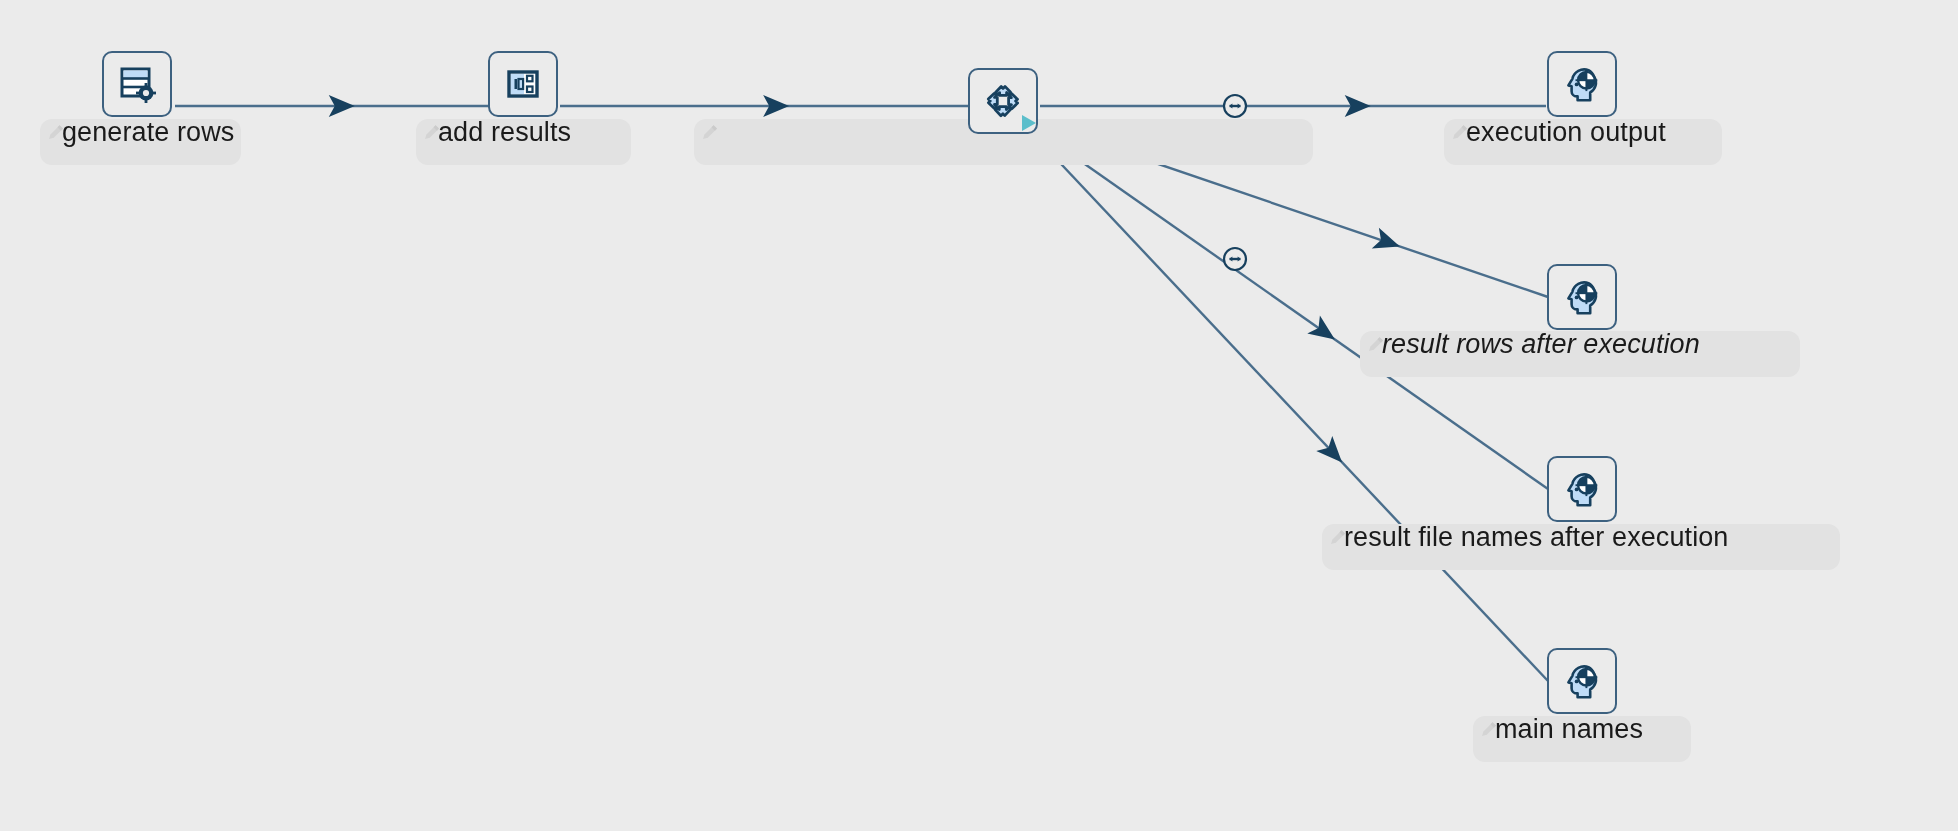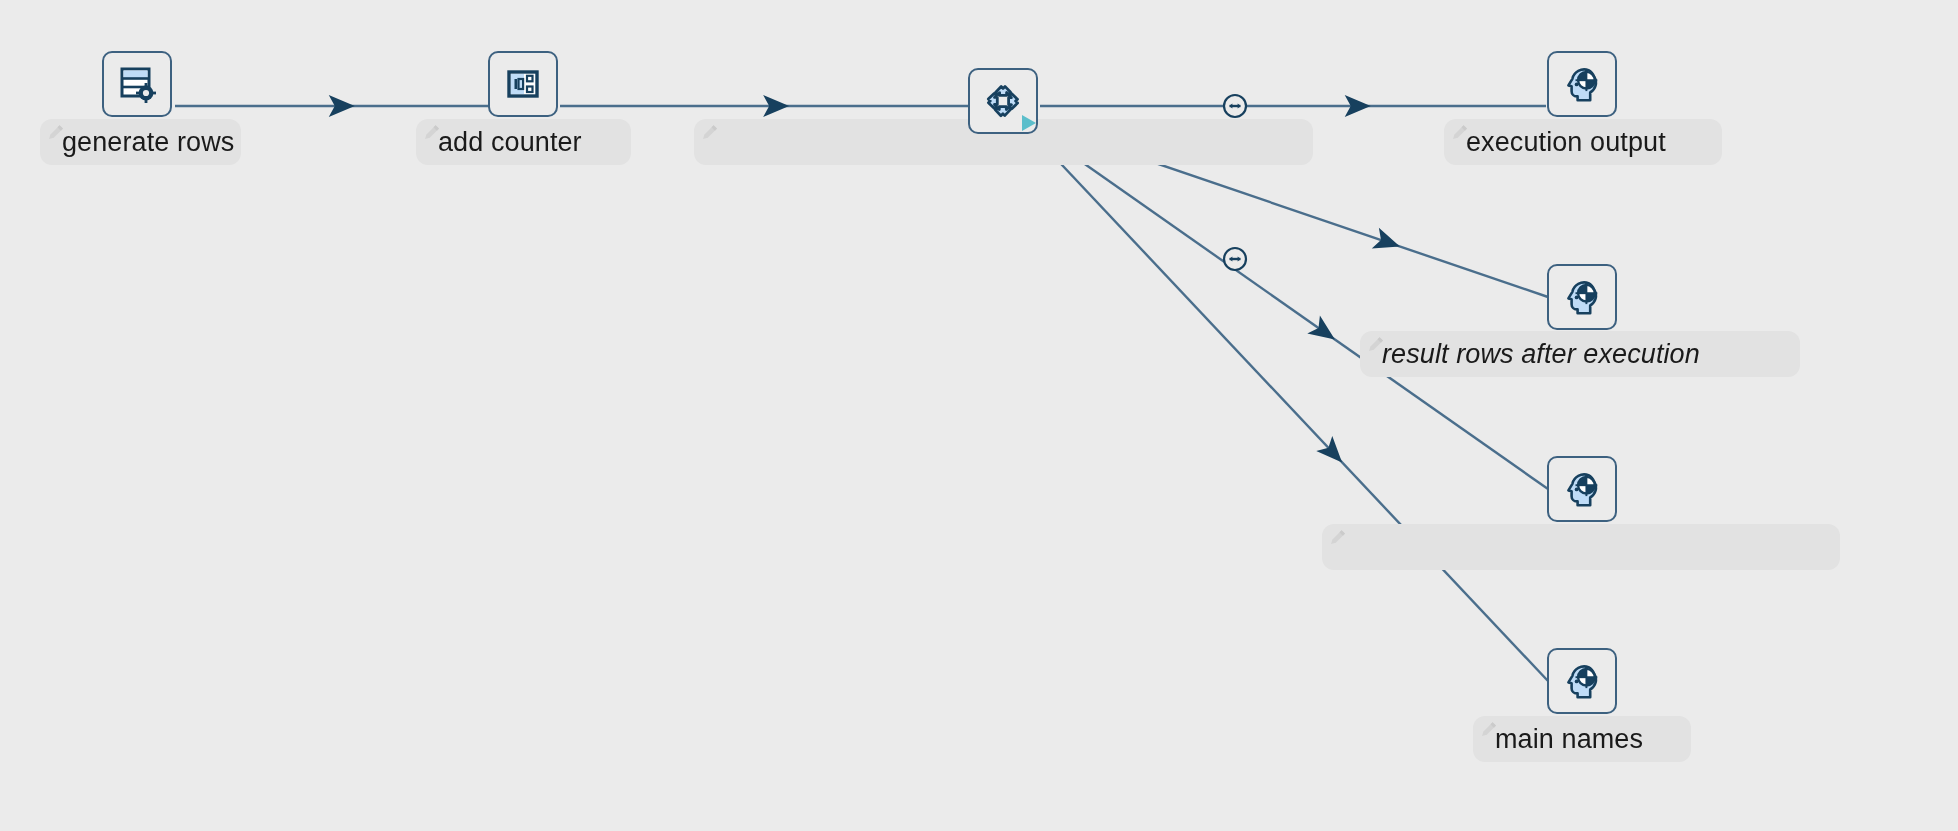--- a/index.html
+++ b/index.html
@@ -42,21 +42,20 @@
     bottom: -2px;
     z-index: 6;
   }
   .label-pill {
     position: absolute;
     height: 46px;
     box-sizing: border-box;
     background: #e2e2e2;
     border-radius: 12px;
     display: flex;
-    align-items: center;
     padding: 0 20px 0 22px;
     z-index: 4;
     white-space: nowrap;
   }
   .label-pill .ltext {
     font-size: 27px;
     color: #1a1a1a;
     line-height: 1;
     letter-spacing: 0.1px;
   }
@@ -122,21 +121,21 @@
         </g>
       </g>
     </svg>
         </span>
       </div>
       <div class="label-pill" style="left: 416px; top: 119px; width: 215px;">
         <span class="pencil"><svg width="18" height="18" viewBox="0 0 18 18">
       <path d="M 2 16 L 3.4 11.4 L 12.6 2.2 L 16 5.6 L 6.8 14.8 Z" fill="#c9c9c9"></path>
       <path d="M 12.6 2.2 L 16 5.6 L 13.9 7.7 L 10.5 4.3 Z" fill="#b9b9b9"></path>
     </svg></span>
-        <span class="ltext">add counter</span>
+        <span class="ltext">add results</span>
       </div>
       <div class="node" style="left: 488px; top: 51px;">
         <span class="nicon">
           <svg width="44" height="44" viewBox="0 0 44 44">
       <rect x="8" y="10" width="28" height="24" fill="#ffffff" stroke="#17405e" stroke-width="3.4"></rect>
       <rect x="10" y="12" width="13" height="20" fill="#bfdcf7"></rect>
       <rect x="23" y="12" width="11" height="20" fill="#ffffff"></rect>
       <rect x="13.5" y="17" width="2.6" height="10" fill="#17405e"></rect>
       <rect x="17.5" y="17" width="4.6" height="10" fill="none" stroke="#17405e" stroke-width="2.2"></rect>
       <rect x="26" y="13.8" width="5.5" height="5.5" fill="none" stroke="#17405e" stroke-width="2.2"></rect>
@@ -209,20 +208,21 @@
       <line x1="15.5" y1="18.2" x2="37.3" y2="18.2" stroke="#17405e" stroke-width="1.9"></line>
       <circle cx="16.6" cy="22.4" r="1.9" fill="#17405e"></circle>
     </svg>
         </span>
       </div>
       <div class="label-pill" style="left: 1322px; top: 524px; width: 518px;">
         <span class="pencil"><svg width="18" height="18" viewBox="0 0 18 18">
       <path d="M 2 16 L 3.4 11.4 L 12.6 2.2 L 16 5.6 L 6.8 14.8 Z" fill="#c9c9c9"></path>
       <path d="M 12.6 2.2 L 16 5.6 L 13.9 7.7 L 10.5 4.3 Z" fill="#b9b9b9"></path>
     </svg></span>
+        <span class="ltext">result file names after execution</span>
       </div>
       <div class="node" style="left: 1547px; top: 456px;">
         <span class="nicon">
           <svg width="44" height="44" viewBox="0 0 44 44">
       <path d="M 28.5 8.2 C 21.5 5.6 13.8 9.8 12.4 16.8 L 8.4 23.4 L 11.6 24.2 L 11.6 29.2
                C 11.6 32.2 13.8 34.4 16.8 34.4 L 17.6 34.4 L 17.6 38.2 L 30.2 38.2 L 30.2 30.4
                C 35.6 27.6 37.6 20.4 34.4 15.2 C 33.1 12.0 31.0 9.4 28.5 8.2 Z" fill="#bfdcf7" stroke="#17405e" stroke-width="2.6" stroke-linejoin="round"></path>
       <circle cx="26.4" cy="18.2" r="8.3" fill="#ffffff" stroke="#17405e" stroke-width="2.4"></circle>
       <path d="M 26.4 9.9 A 8.3 8.3 0 0 0 18.1 18.2 L 26.4 18.2 Z" fill="#17405e"></path>
       <path d="M 26.4 18.2 L 34.7 18.2 A 8.3 8.3 0 0 1 26.4 26.5 Z" fill="#17405e"></path>

